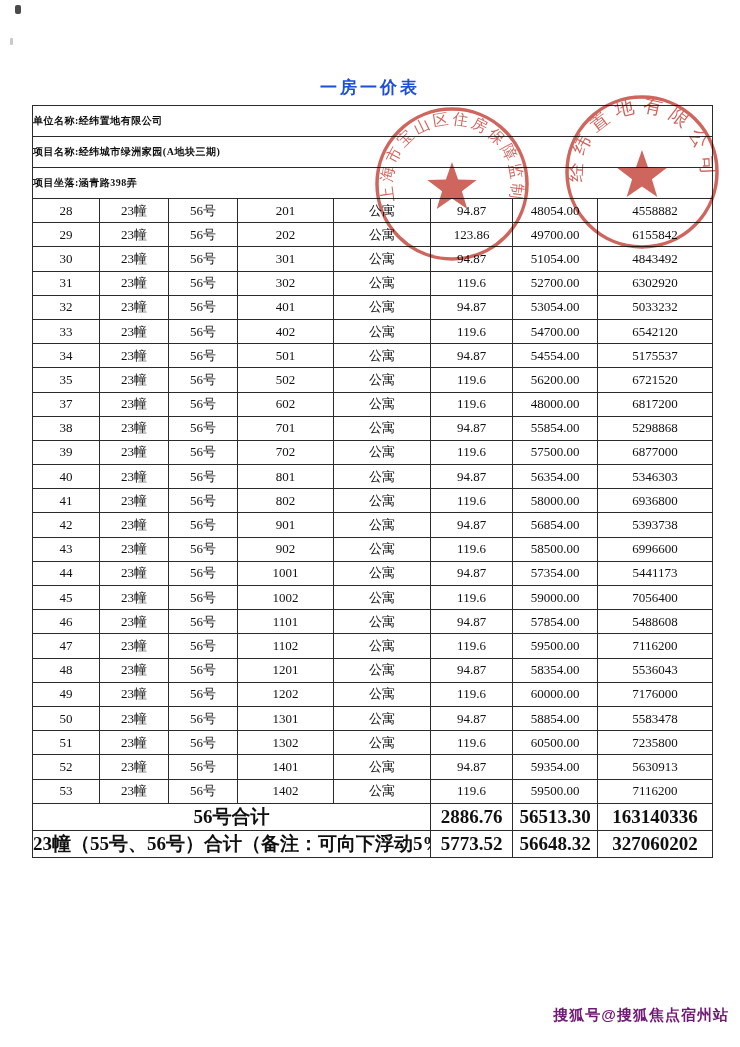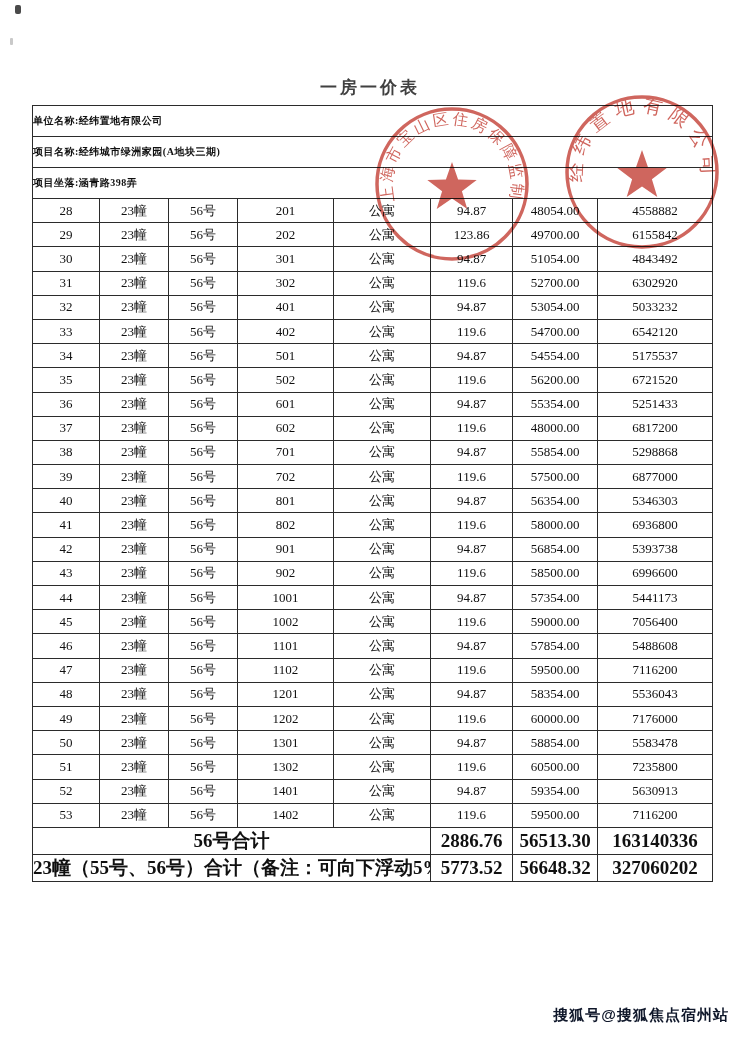--- a/index.html
+++ b/index.html
@@ -7,21 +7,21 @@
   body {
     position:relative;
     background:#ffffff;
     font-family:"Liberation Serif","DejaVu Serif",serif;
     overflow:hidden;
     color:#111;
   }
   .doc-title {
     position:absolute; top:76px; left:0; width:100%;
     text-align:center; font-size:17px; font-weight:bold;
-    letter-spacing:3px; color:#404040;
+    letter-spacing:3px; color:#1d4ed8;
   }
   table.price-table {
     position:absolute; left:32px; top:105px; width:680px;
     border-collapse:collapse; table-layout:fixed;
   }
   td {
     border:1px solid #2b2b2b; text-align:center;
     font-size:13px; color:#101010; padding:0;
     overflow:hidden; white-space:nowrap; vertical-align:middle;
   }
@@ -29,21 +29,21 @@
     text-align:left; padding-left:0; font-size:10px;
     height:31px; font-weight:600; letter-spacing:0.5px;
   }
   tr.data-row td { height:24.2px; }
   tr.footer-row td { height:26px; font-size:19px; font-weight:600; }
   .seal { position:absolute; mix-blend-mode:multiply; opacity:0.78; pointer-events:none; }
   .watermark {
     position:absolute; right:11px; top:1006px;
     font-size:15px; font-weight:bold;
     font-family:"Liberation Sans","DejaVu Sans",sans-serif;
-    color:#0f172a; letter-spacing:1px;
+    color:#701a75; letter-spacing:1px;
   }
   .scan-mark { position:absolute; }
 </style>
 </head>
 <body>
 
 <div class="scan-mark" style="left:15px;top:5px;width:6px;height:9px;background:#4a4a4a;border-radius:2px;"></div>
 <div class="scan-mark" style="left:10px;top:38px;width:3px;height:7px;background:#c9c9c9;border-radius:1px;"></div>
 
 <div class="doc-title">一房一价表</div>
@@ -152,30 +152,20 @@
     <td>35</td>
     <td>23幢</td>
     <td>56号</td>
     <td>502</td>
     <td>公寓</td>
     <td>119.6</td>
     <td>56200.00</td>
     <td>6721520</td>
   </tr>
 
-  <tr class="data-row">
-    <td>36</td>
-    <td>23幢</td>
-    <td>56号</td>
-    <td>601</td>
-    <td>公寓</td>
-    <td>94.87</td>
-    <td>55354.00</td>
-    <td>5251433</td>
-  </tr>
 
   <tr class="data-row">
     <td>37</td>
     <td>23幢</td>
     <td>56号</td>
     <td>602</td>
     <td>公寓</td>
     <td>119.6</td>
     <td>48000.00</td>
     <td>6817200</td>

